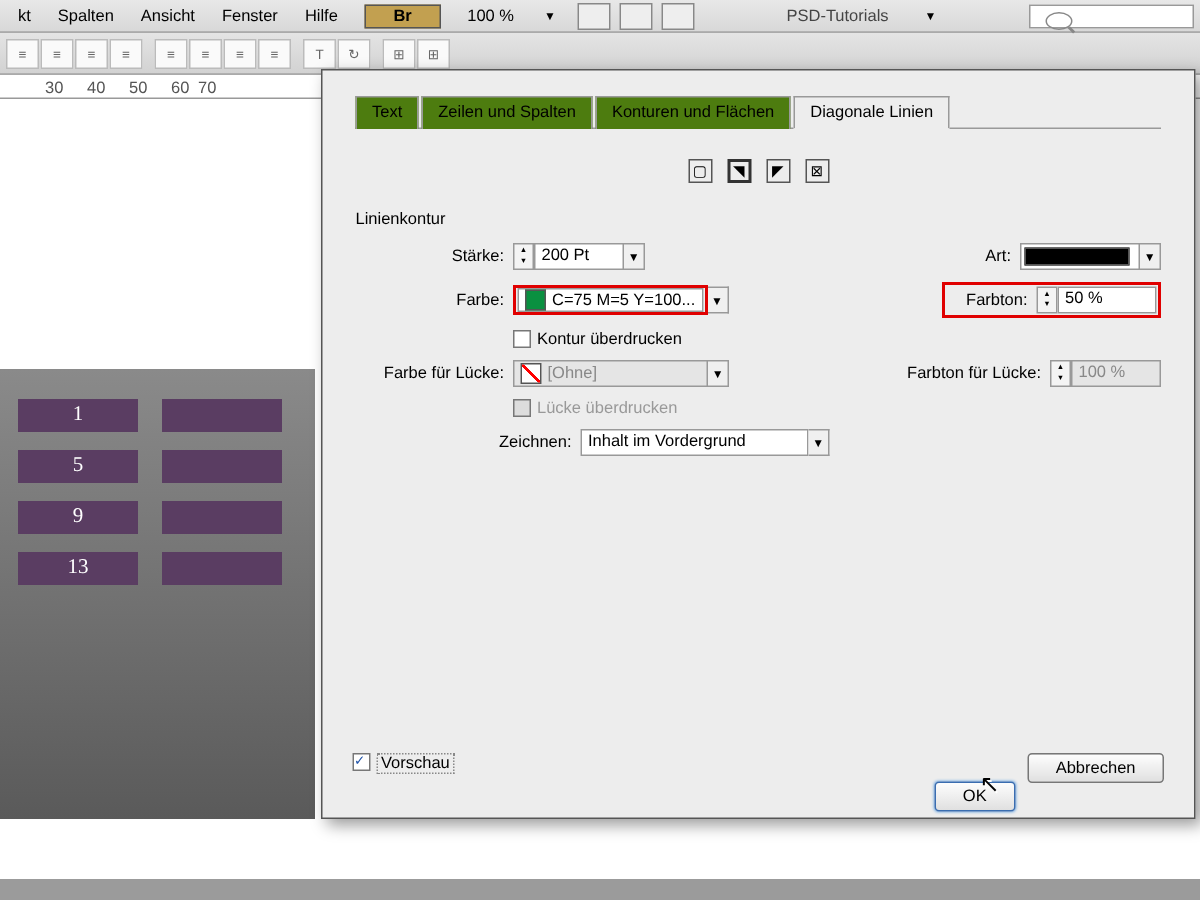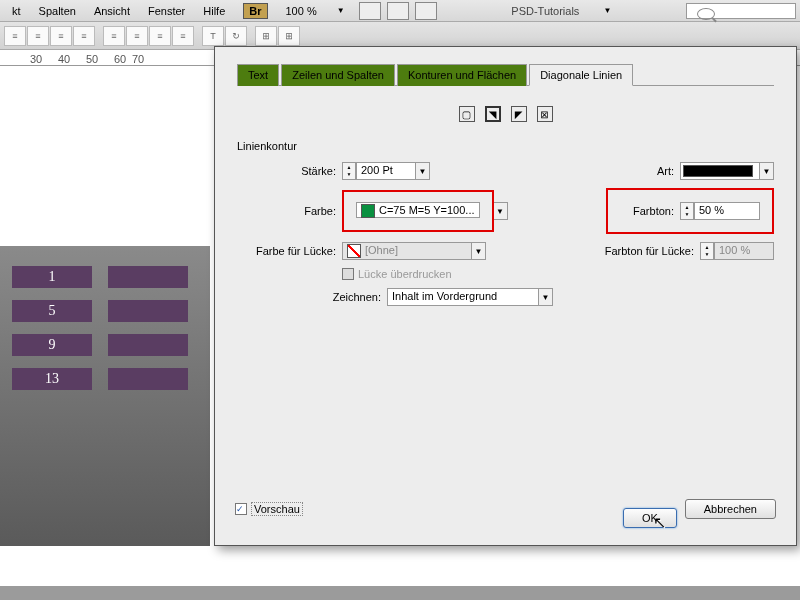--- a/index.html
+++ b/index.html
@@ -1,20 +1,20 @@
 <!DOCTYPE html>
 <html><head>
 <meta charset="utf-8">
 <style>
   * { box-sizing: border-box; margin: 0; padding: 0; font-family: Tahoma, Arial, sans-serif; font-size: 11px; }
   body { background: #9b9b9b; width: 800px; height: 600px; overflow: hidden; position: relative; }
   
   .menubar { background: linear-gradient(#e8e8e8,#d8d8d8); height: 22px; display: flex; align-items: center; padding: 0 4px; gap: 2px; border-bottom: 1px solid #aaa; }
   .menubar span { padding: 2px 8px; }
-  .menubar .badge { background: #c2a050; border: 1px solid #555; padding: 1px 5px; font-weight: bold; margin-left: 8px;}
+  .menubar .badge { background: #c2a050; border: 1px solid #555; padding: 1px 18px; font-weight: bold; margin-left: 8px;}
   .menubar .zoom { margin-left: 8px; }
   .menubar .tool-icon { width: 22px; height: 18px; border: 1px solid #888; background: #eee; display: inline-block; margin-left: 4px; }
   .menubar .search { margin-left: auto; width: 110px; height: 16px; background: #fff; border: 1px solid #999; }
   .menubar .psd { margin-left: auto; margin-right: 6px; color: #444; }
   
   .toolbar2 { background: linear-gradient(#e4e4e4,#d2d2d2); height: 28px; display: flex; align-items: center; padding: 2px 4px; gap: 2px; border-bottom: 1px solid #aaa; }
   .tb-cell { width: 22px; height: 20px; border: 1px solid #bbb; background: #fafafa; display:flex;align-items:center;justify-content:center;font-size:9px;color:#666;}
   .tb-group { display: flex; gap: 1px; margin-right: 6px; }
   
   .ruler { background: #fff; height: 16px; border-bottom: 1px solid #999; display: flex; align-items: flex-end; position: relative; font-size: 8px; color: #555; padding-left: 20px; }
@@ -46,25 +46,25 @@
   .spinner::before{content:"▲";}
   .spinner::after{content:"▼";}
   .input { height: 18px; border: 1px solid #999; background: #fff; padding: 1px 4px; }
   .input.dis { background: #e5e5e5; color: #888; }
   .dd-arrow { width: 14px; height: 18px; border: 1px solid #999; border-left:none; background: #f0f0f0; display:inline-flex;align-items:center;justify-content:center;font-size:8px;}
   .swatch { width: 14px; height: 14px; border: 1px solid #555; display:inline-block; margin-right: 4px; vertical-align: middle;}
   .swatch.green { background: #0a9040; }
   .swatch.none { background: #fff; position:relative; }
   .swatch.none::after { content:""; position:absolute; left:0;top:0;right:0;bottom:0;background:linear-gradient(to top right,transparent 45%,red 45%,red 55%,transparent 55%);}
   .swatch.black { background: #000; }
-  .hl-red { border: 2px solid #e00000; padding: 12px; }
+  .hl-red { border: 2px solid #e00000; padding: 1px; }
   .checkbox { width: 12px; height: 12px; border: 1px solid #777; background: #fff; display:inline-block; margin-right: 4px; vertical-align: middle;}
   .checkbox.chk::after { content:"✓"; font-size:9px; color:#2255aa; position:relative; top:-2px; }
   
-  .dlg-footer { position: absolute; bottom: 17px; left: 20px; right: 20px; display: flex; align-items: center; }
+  .dlg-footer { position: absolute; bottom: 4px; left: 20px; right: 20px; display: flex; align-items: flex-start; }
   .btn { height: 20px; padding: 0 18px; border: 1px solid #777; background: linear-gradient(#fdfdfd,#e0e0e0); border-radius: 3px; margin-left: 8px; }
   .btn.primary { border: 1px solid #3a6db0; box-shadow: 0 0 2px #5a9de0; margin-top: 19px; }
   .cursor { position: absolute; width: 14px; height: 18px; pointer-events:none; }
   .cursor::before { content:"↖"; font-size:16px; color:#000; text-shadow: 1px 1px 0 #fff; }
   
   .mag-icon{display:inline-block;width:12px;height:12px;border:1.5px solid #888;border-radius:50%;position:relative;margin-right:6px;}
   .mag-icon::after{content:"";position:absolute;width:5px;height:1.5px;background:#888;bottom:-2px;right:-3px;transform:rotate(45deg);}
 </style>
 </head>
 <body>
@@ -174,20 +174,25 @@
       </span>
       <span class="dd-arrow">▼</span>
       <div style="flex:1"></div>
       <span class="hl-red" style="display:flex;align-items:center;">
         <div class="lbl-r" style="width:60px">Farbton:</div>
         <span class="spinner"></span>
         <span class="input" style="width:66px">50 %</span>
       </span>
     </div>
 
+    <div class="form-row">
+      <div class="lbl"></div>
+      <span class="checkbox"></span>
+      <span>Kontur überdrucken</span>
+    </div>
 
     <div class="form-row">
       <div class="lbl">Farbe für Lücke:</div>
       <span class="input dis" style="width:130px"><span class="swatch none"></span><span>[Ohne]</span></span>
       <span class="dd-arrow">▼</span>
       <div style="flex:1"></div>
       <div class="lbl-r" style="width:110px">Farbton für Lücke:</div>
       <span class="spinner"></span>
       <span class="input dis" style="width:60px">100 %</span>
     </div>

